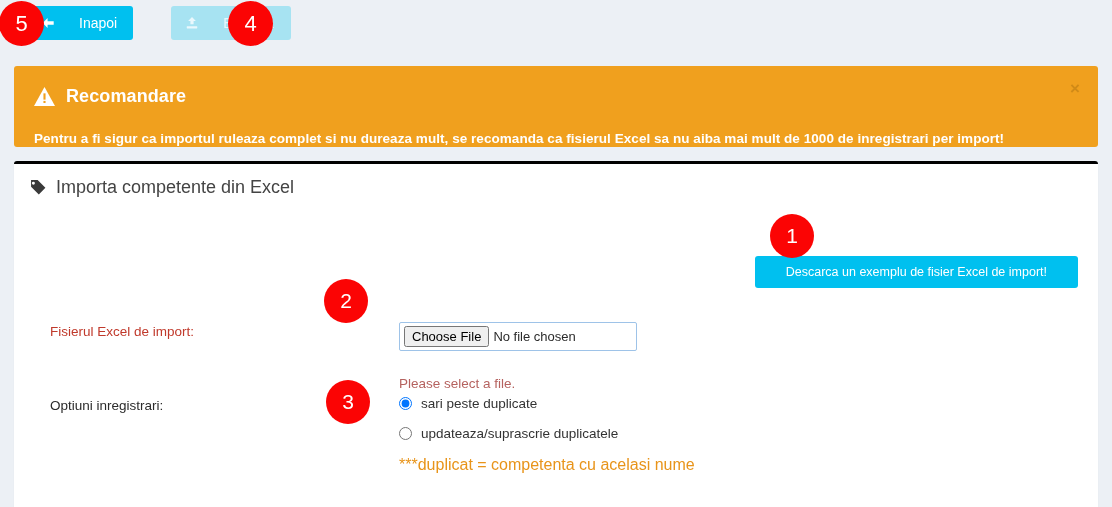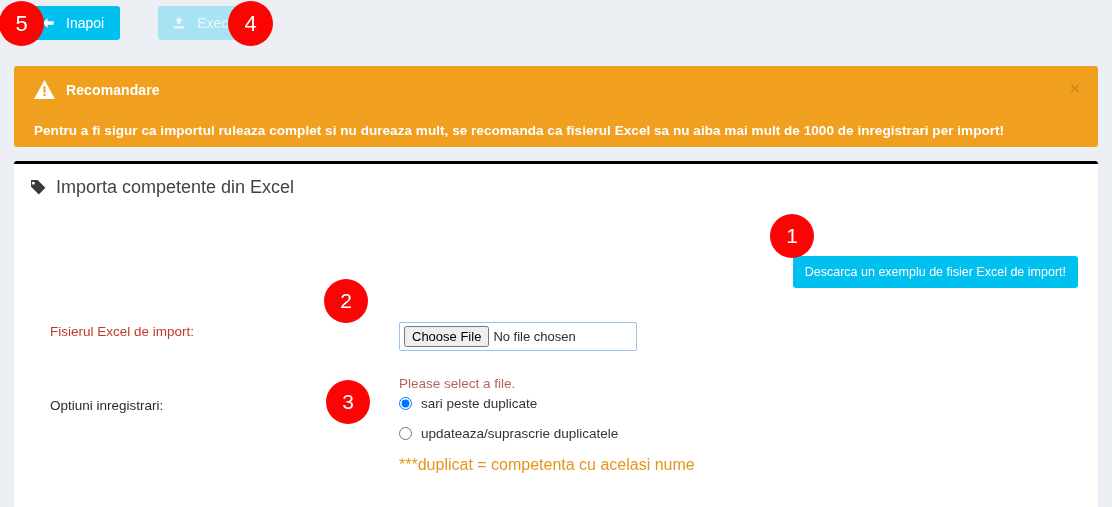--- a/index.html
+++ b/index.html
@@ -29,21 +29,21 @@
     align-items: flex-start;
     gap: 38px;
   }
   .btn {
     border: none;
     border-radius: 3px;
     font-family: "Liberation Sans", sans-serif;
     font-size: 14px;
     line-height: 1;
     display: inline-flex;
-    gap: 11px;
+    gap: 24px;
     cursor: pointer;
     white-space: nowrap;
   }
   .btn-back {
     background: #00c0ef;
     color: #ffffff;
     padding: 10px 16px 10px 13px;
     height: 34px;
   }
   .btn-exec {
@@ -82,24 +82,24 @@
     background: none;
     border: none;
     cursor: pointer;
     padding: 2px 4px;
     font-weight: bold;
   }
   .alert-head {
     display: flex;
     align-items: center;
     gap: 11px;
-    font-size: 14px;
+    font-size: 18px;
     font-weight: bold;
     letter-spacing: .1px;
-    margin: 2px 0 0 0;
+    margin: 8px 0 0 0;
   }
   .alert-body {
     margin-top: 24px;
     font-size: 13.5px;
     font-weight: bold;
     letter-spacing: .05px;
   }
 
   
   .panel {
@@ -132,21 +132,21 @@
   .download-row {
     position: absolute;
     right: 20px;
     top: 58px;
   }
   .btn-download {
     background: #00c0ef;
     color: #fff;
     border: none;
     border-radius: 3px;
-    padding: 9px 12px;
+    padding: 9px 31px;
     font-size: 12.5px;
     font-family: "Liberation Sans", sans-serif;
     cursor: pointer;
     white-space: nowrap;
   }
 
   .form-row {
     position: absolute;
     display: block;
   }

